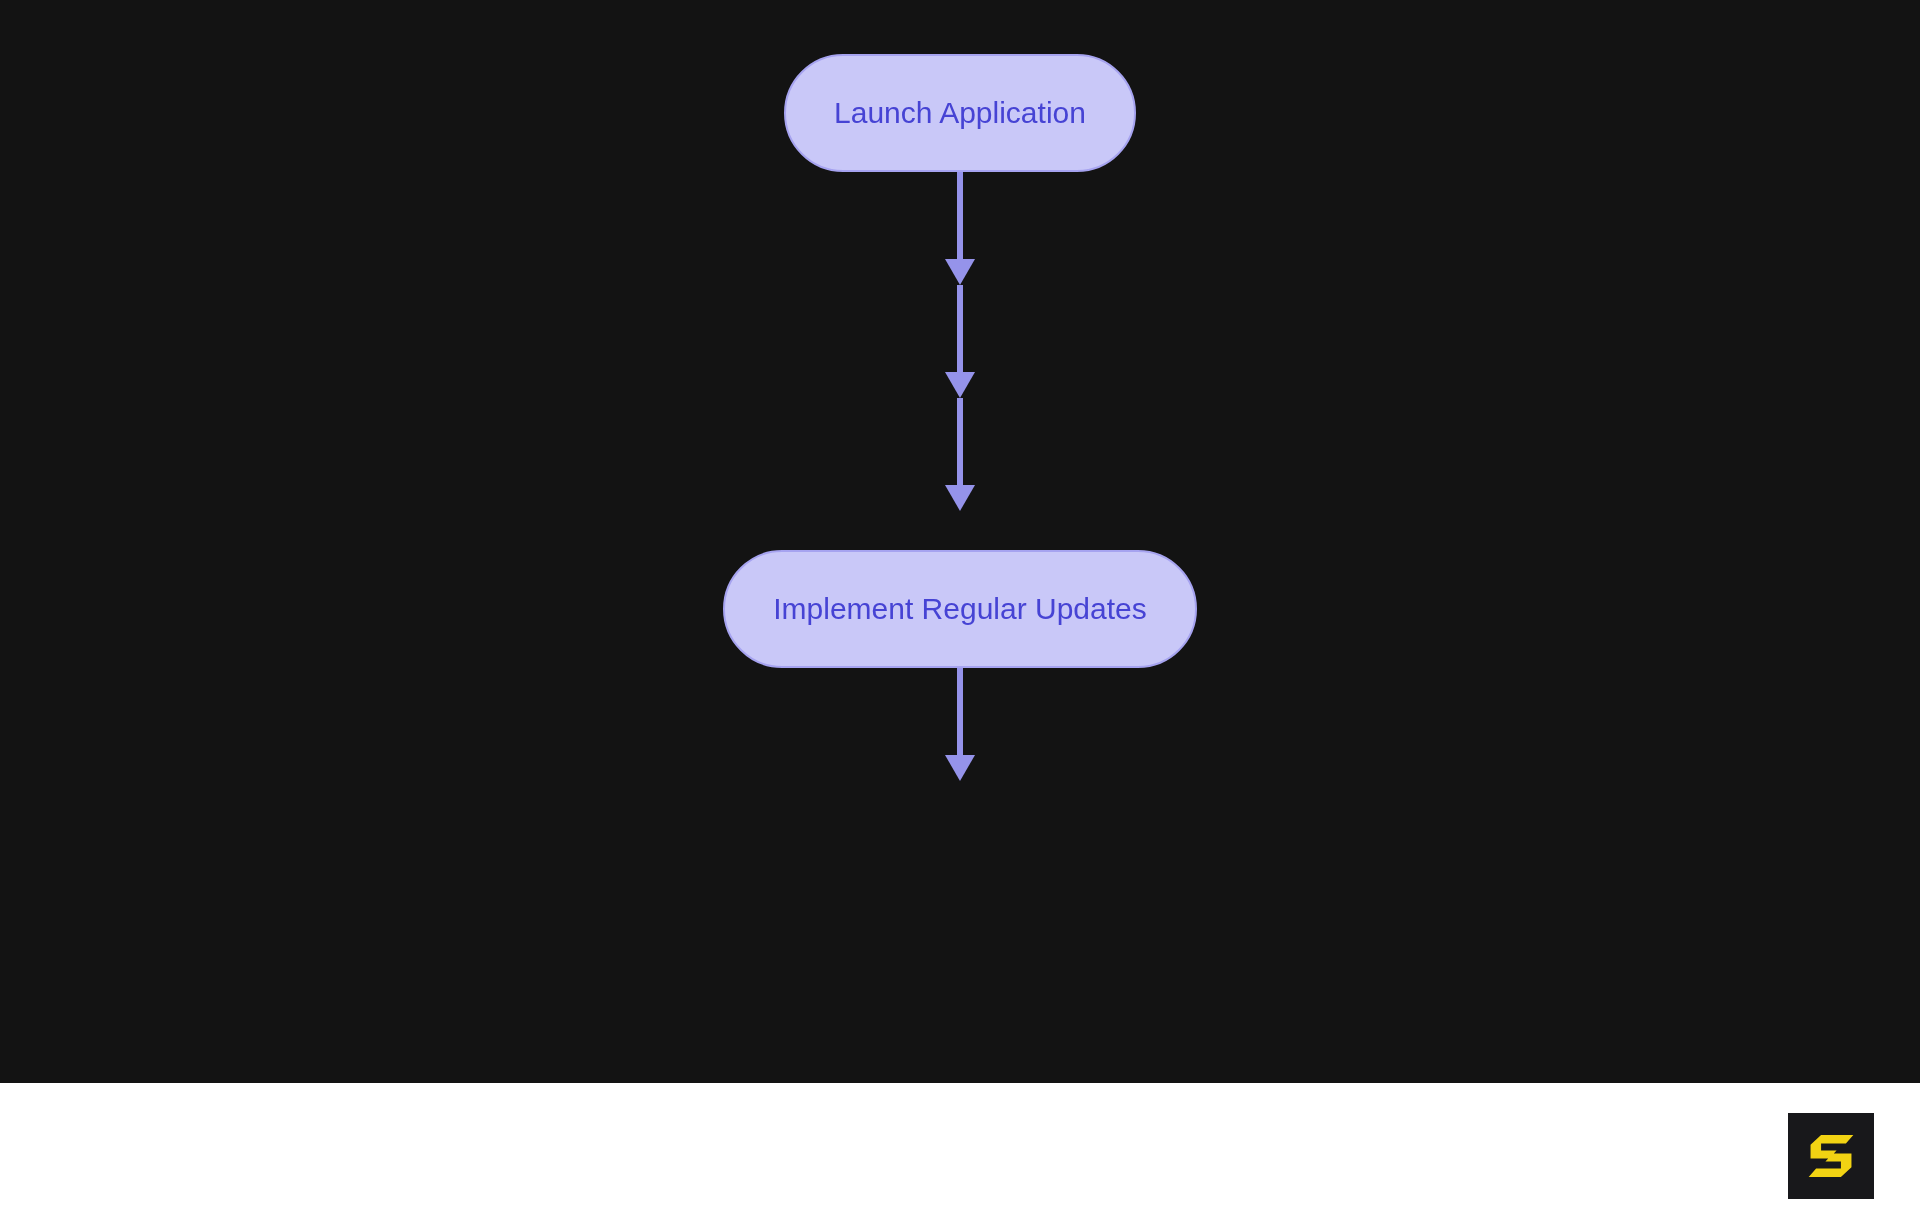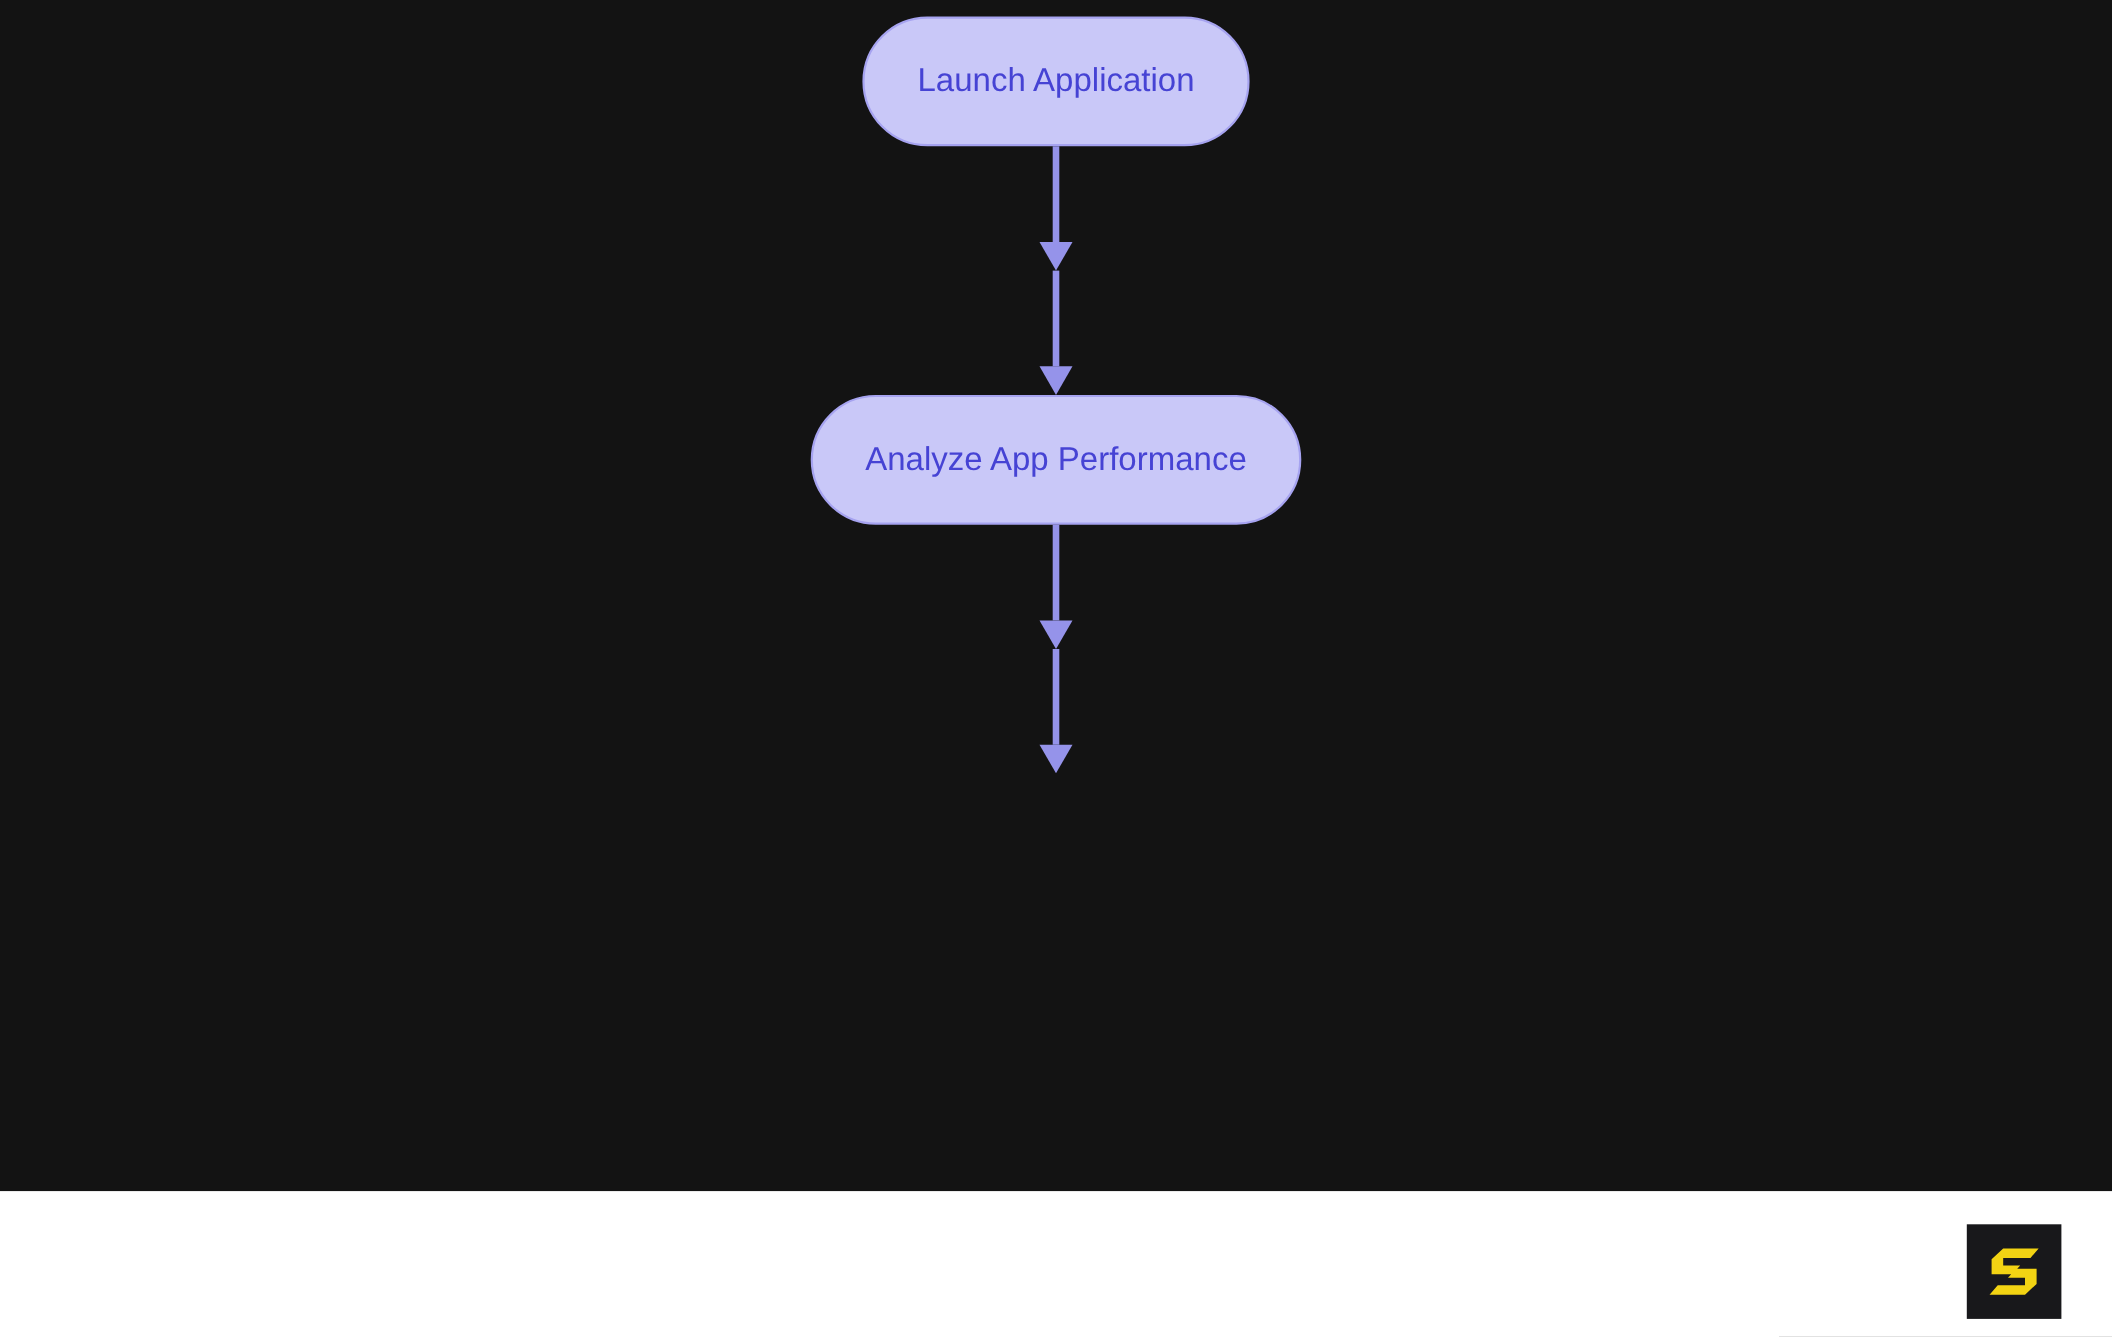--- a/index.html
+++ b/index.html
@@ -40,20 +40,21 @@
     line-height: 114px;
     padding: 0 48px;
     min-width: 300px;
     text-align: center;
     background: var(--node-fill);
     border: 2px solid var(--node-border);
     border-radius: 60px;
     color: var(--node-text);
     font-size: 30px;
     white-space: nowrap;
+    margin-top: 39px;
   }
   .connector {
     height: 113px;
     display: flex;
     flex-direction: column;
     align-items: center;
   }
   .connector .line {
     width: 6px;
     flex: 1 1 auto;
@@ -99,27 +100,27 @@
       <div class="line"></div>
       <div class="head"></div>
     </div>
 
 
     <div class="connector">
       <div class="line"></div>
       <div class="head"></div>
     </div>
 
-    <div class="flow-node">Analyze App Performance</div>
 
     <div class="connector">
       <div class="line"></div>
       <div class="head"></div>
     </div>
 
+    <div class="flow-node">Implement Regular Updates</div>
 
     <div class="connector">
       <div class="line"></div>
       <div class="head"></div>
     </div>
 
 
   </div>
 </div>
 

